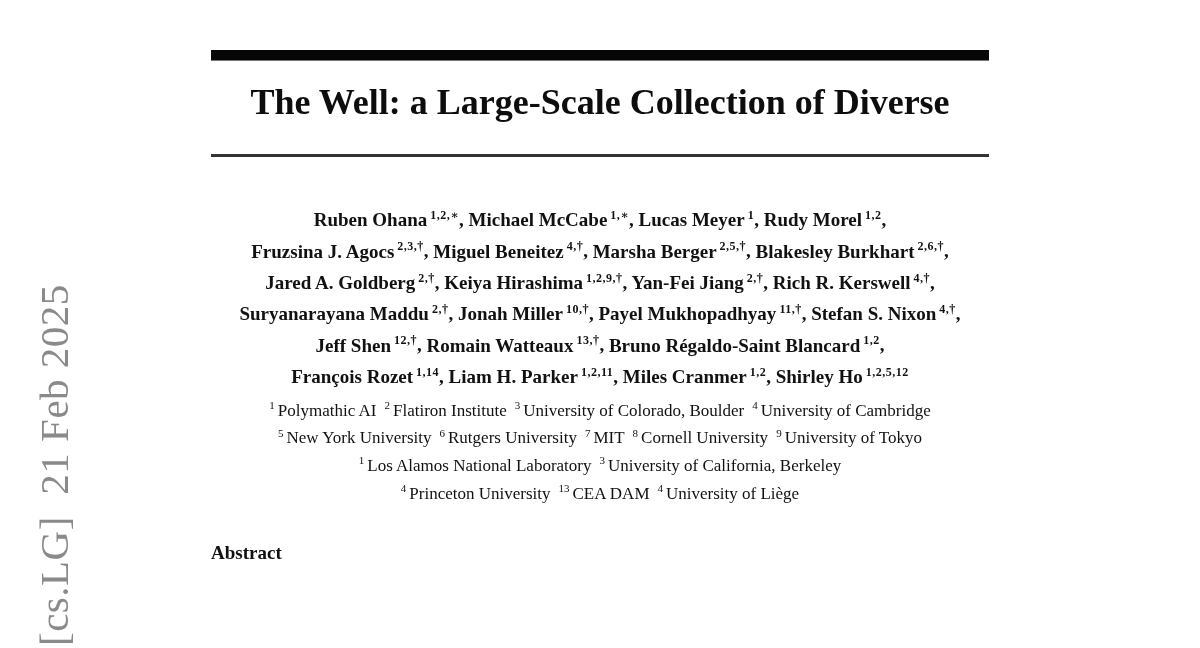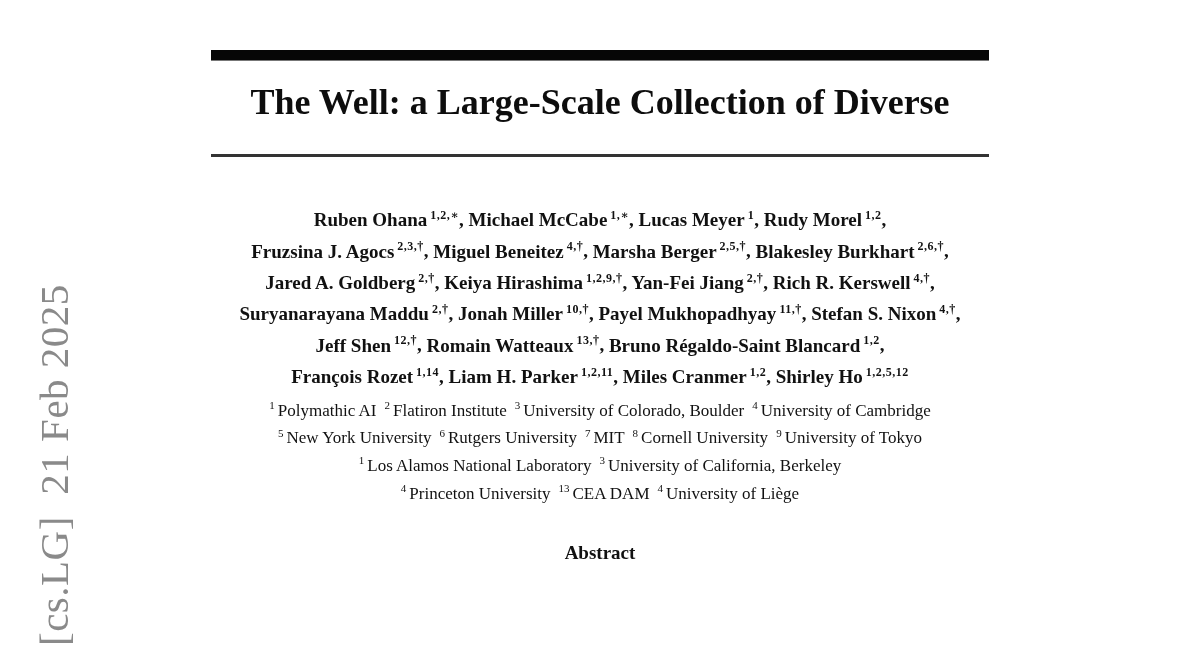--- a/index.html
+++ b/index.html
@@ -18,21 +18,21 @@
   .topbar{margin-top:50px;height:10px;background:#060606;border-bottom:1px solid #777;}
   .title{margin-top:23px;text-align:center;font-size:36px;font-weight:bold;line-height:37px;color:#0d0d0d;}
   .title-rule{margin-top:33px;height:3px;background:#333;}
   .authors{margin-top:45px;}
   .author-line{text-align:center;font-size:19px;font-weight:bold;line-height:26px;white-space:nowrap;}
   .author-line sup{font-size:12px;font-weight:700;margin-left:3px;letter-spacing:0.5px;}
   .affils{margin-top:4px;}
   .affil-line{text-align:center;font-size:17px;line-height:22px;white-space:nowrap;}
   .affil-line sup{font-size:11px;margin-right:3px;}
   .affil-item{margin:0 4px;}
-  .abstract-heading{margin-top:35px;text-align:center;font-size:19px;font-weight:bold;line-height:26px;}
+  .abstract-heading{margin-top:35px;text-align:left;font-size:19px;font-weight:bold;line-height:26px;}
 </style>
 </head>
 <body>
 
 <div class="page">
 
   <div class="arxiv-banner">[cs.LG]  21 Feb 2025</div>
 
   <div class="column">
 

